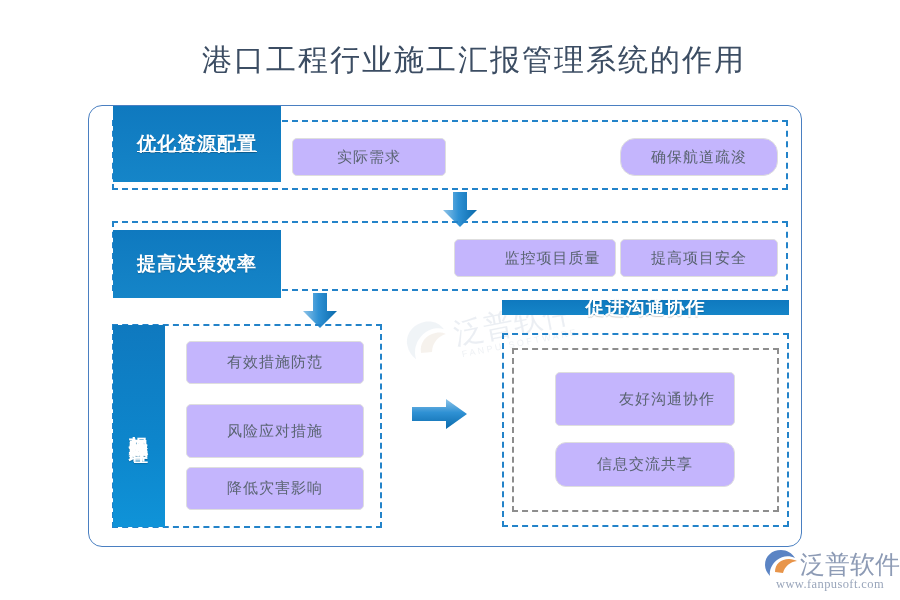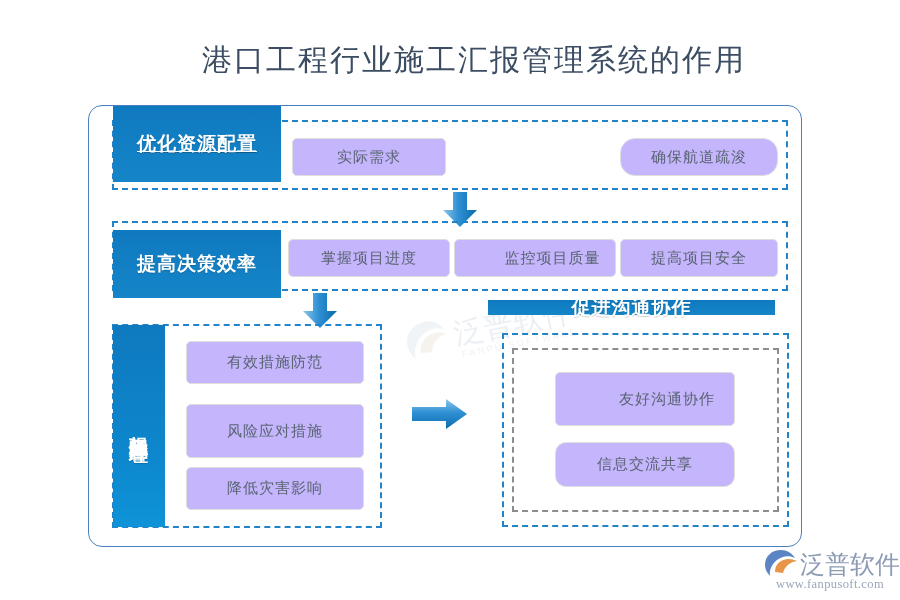--- a/index.html
+++ b/index.html
@@ -135,21 +135,21 @@
   }
 
   
   .arrow {
     position: absolute;
   }
 
   
   #comm-header {
     position: absolute;
-    left: 488px;
+    left: 502px;
     top: 300px;
     width: 287px;
     height: 15px;
     background: linear-gradient(180deg, #0f79bf 0%, #1585c8 100%);
     color: #ffffff;
     font-size: 19px;
     font-weight: bold;
     display: flex;
     align-items: center;
     justify-content: center;
@@ -245,21 +245,20 @@
         <stop offset="100%" stop-color="#0a6aab"></stop>
       </linearGradient>
     </defs>
     <path d="M13 0 L27 0 L27 18 L37 18 L20 35 L3 18 L13 18 Z" fill="url(#gradDown1)"></path>
   </svg>
 
   <div class="dashed-row" style="left:112px; top:221px; width:676px; height:70px;"></div>
 
   <div class="cat-label horiz" style="left:113px; top:222px; width:168px; height:68px;margin-top:8px;">提高决策效率</div>
 
-  <div class="chip" style="left:288px; top:239px; width:162px; height:38px;">掌握项目进度</div>
   <div class="chip" style="left:454px; top:239px; width:162px; height:38px;padding-left:35px;">监控项目质量</div>
   <div class="chip" style="left:620px; top:239px; width:158px; height:38px;">提高项目安全</div>
 
   <svg class="arrow" style="left:300px; top:293px; width:40px; height:36px;" viewBox="0 0 40 36">
     <defs>
       <linearGradient id="gradDown2" x1="0" y1="0" x2="1" y2="0">
         <stop offset="0%" stop-color="#8fc4e8"></stop>
         <stop offset="45%" stop-color="#2f91d4"></stop>
         <stop offset="100%" stop-color="#0a6aab"></stop>
       </linearGradient>

